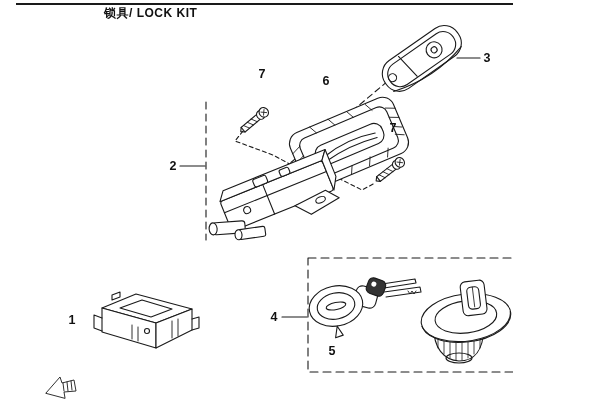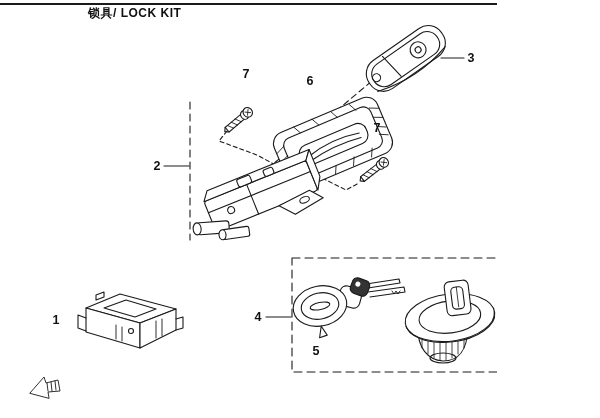--- a/index.html
+++ b/index.html
@@ -1,18 +1,18 @@
 <!DOCTYPE html>
 <html><head>
 <meta charset="utf-8">
 <style>
   html,body{margin:0;padding:0;background:#fff;}
   .stage{
     position:relative;width:497px;height:418px;background:#ffffff;
-    overflow:hidden;font-family:"Liberation Sans",sans-serif;
+    overflow:hidden;font-family:"Liberation Sans",sans-serif;margin-left:16px;
   }
   .stage svg{position:absolute;left:0;top:0;}
   .title{
     position:absolute;left:88px;top:5px;
     font:bold 12px "Liberation Sans",sans-serif;color:#111;
     letter-spacing:0.5px;white-space:nowrap;
   }
   .callout{
     position:absolute;transform:translate(-50%,-50%);
     font:bold 12.5px "Liberation Sans",sans-serif;color:#111;

